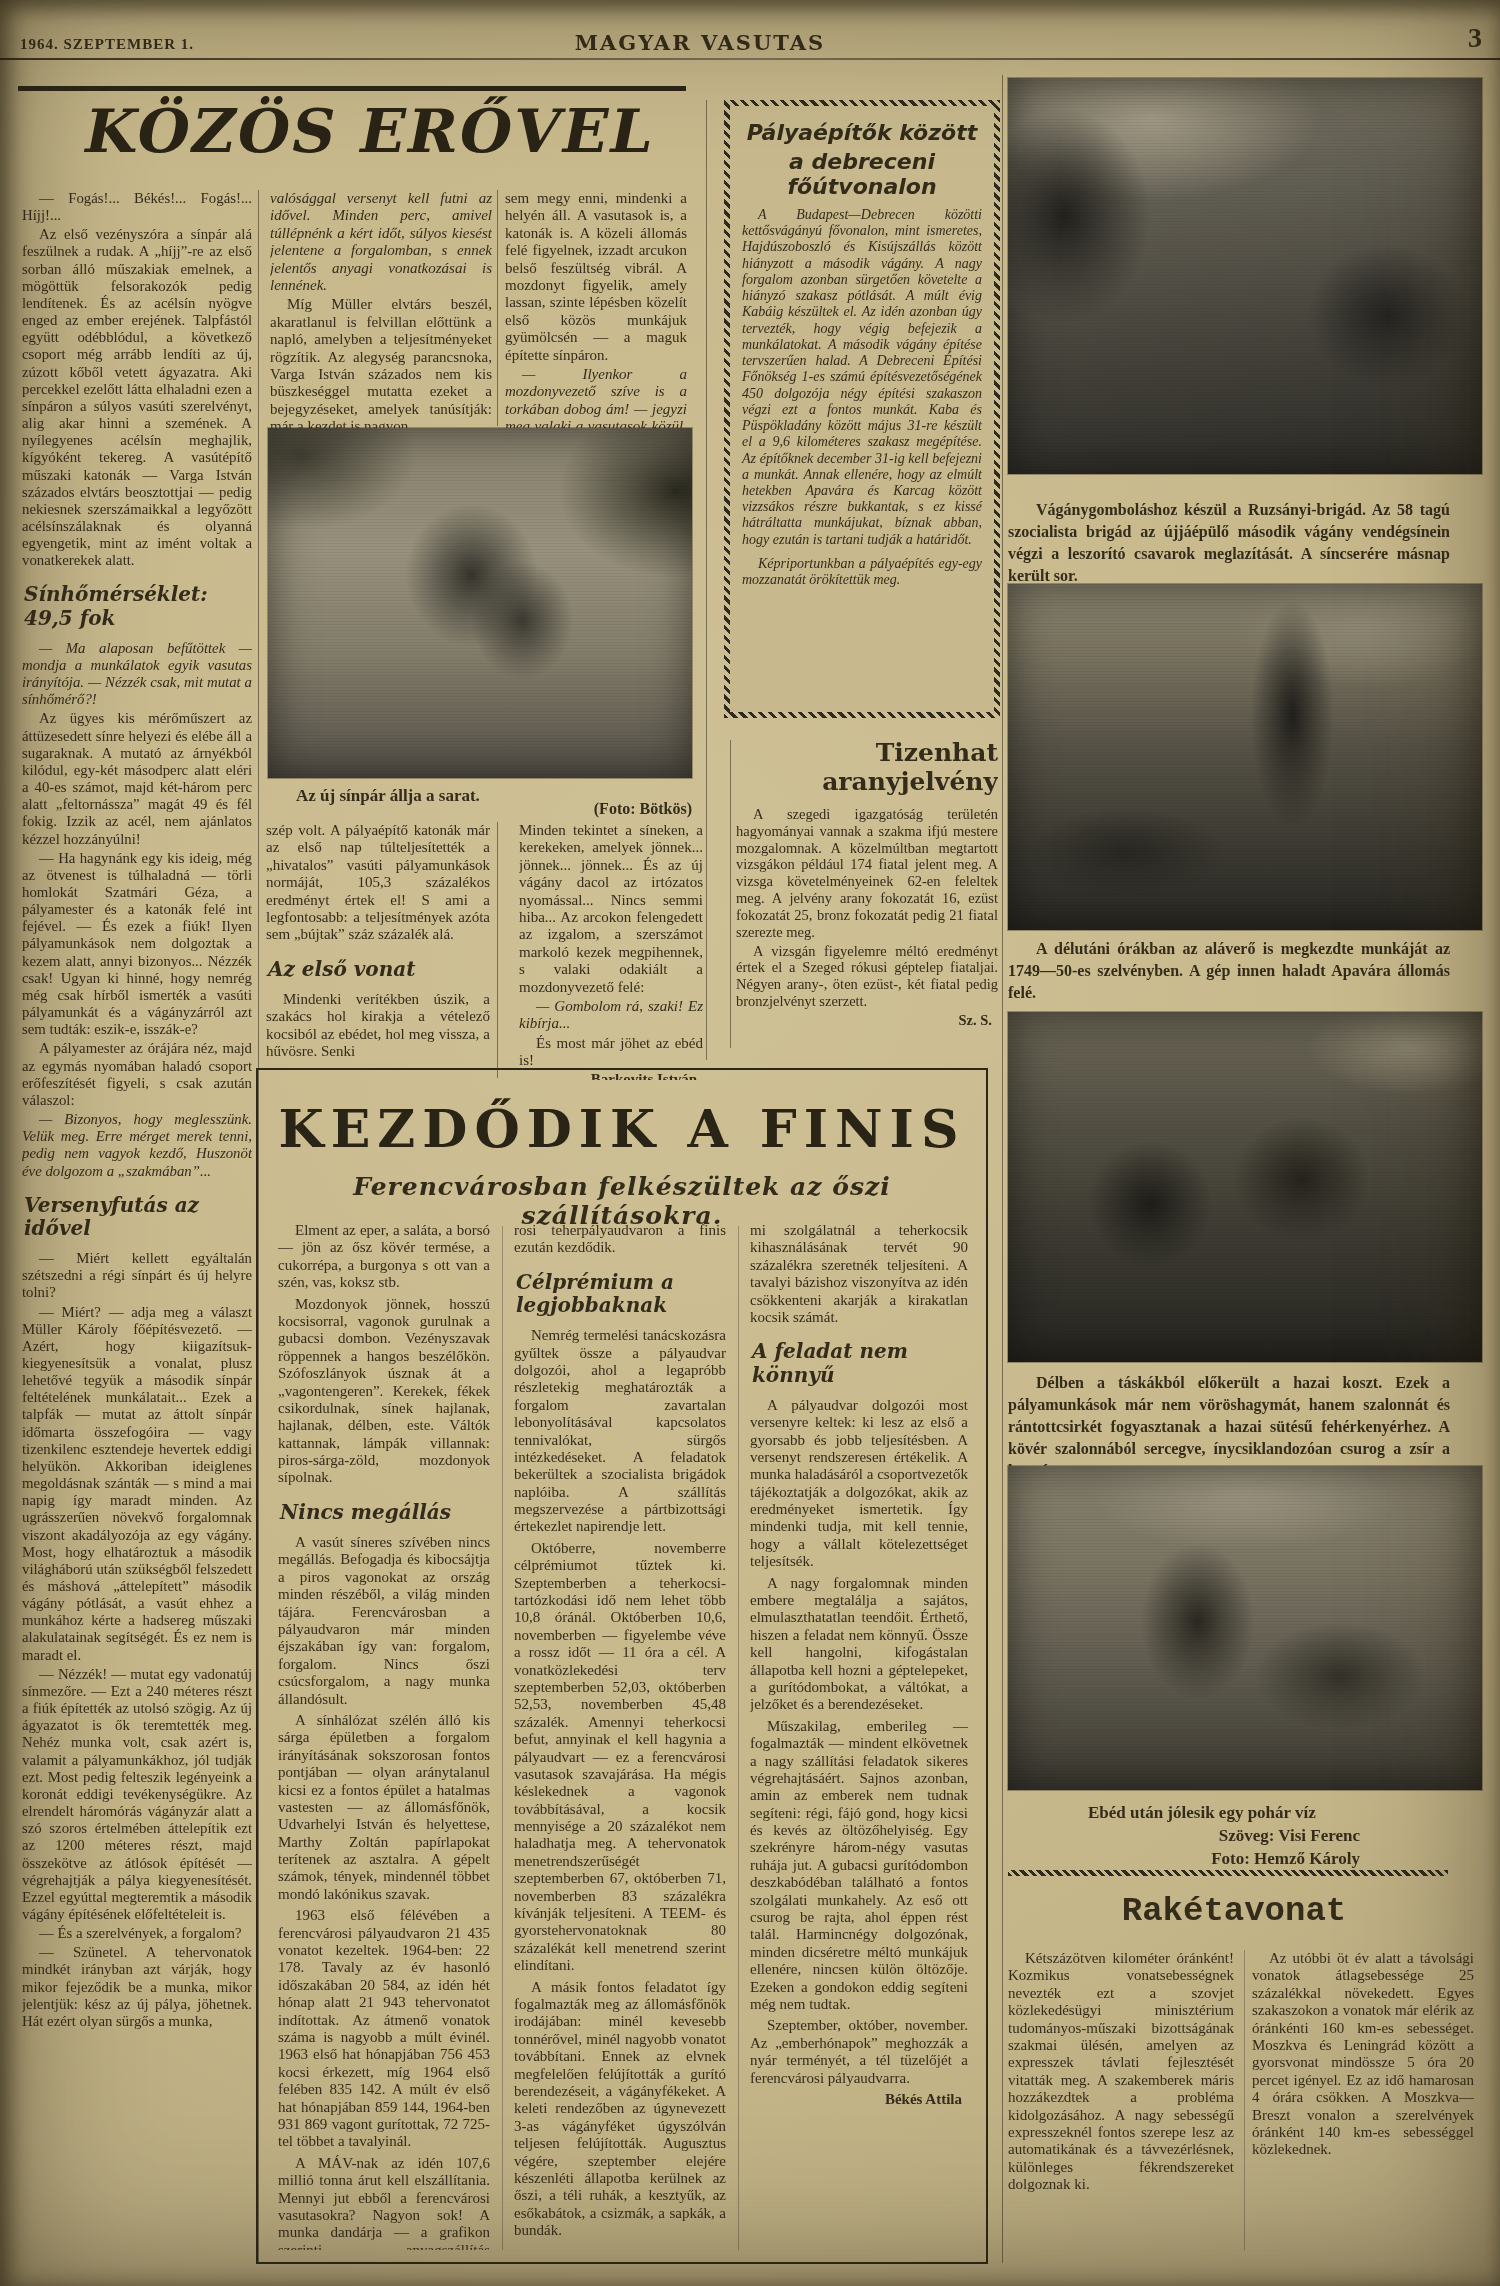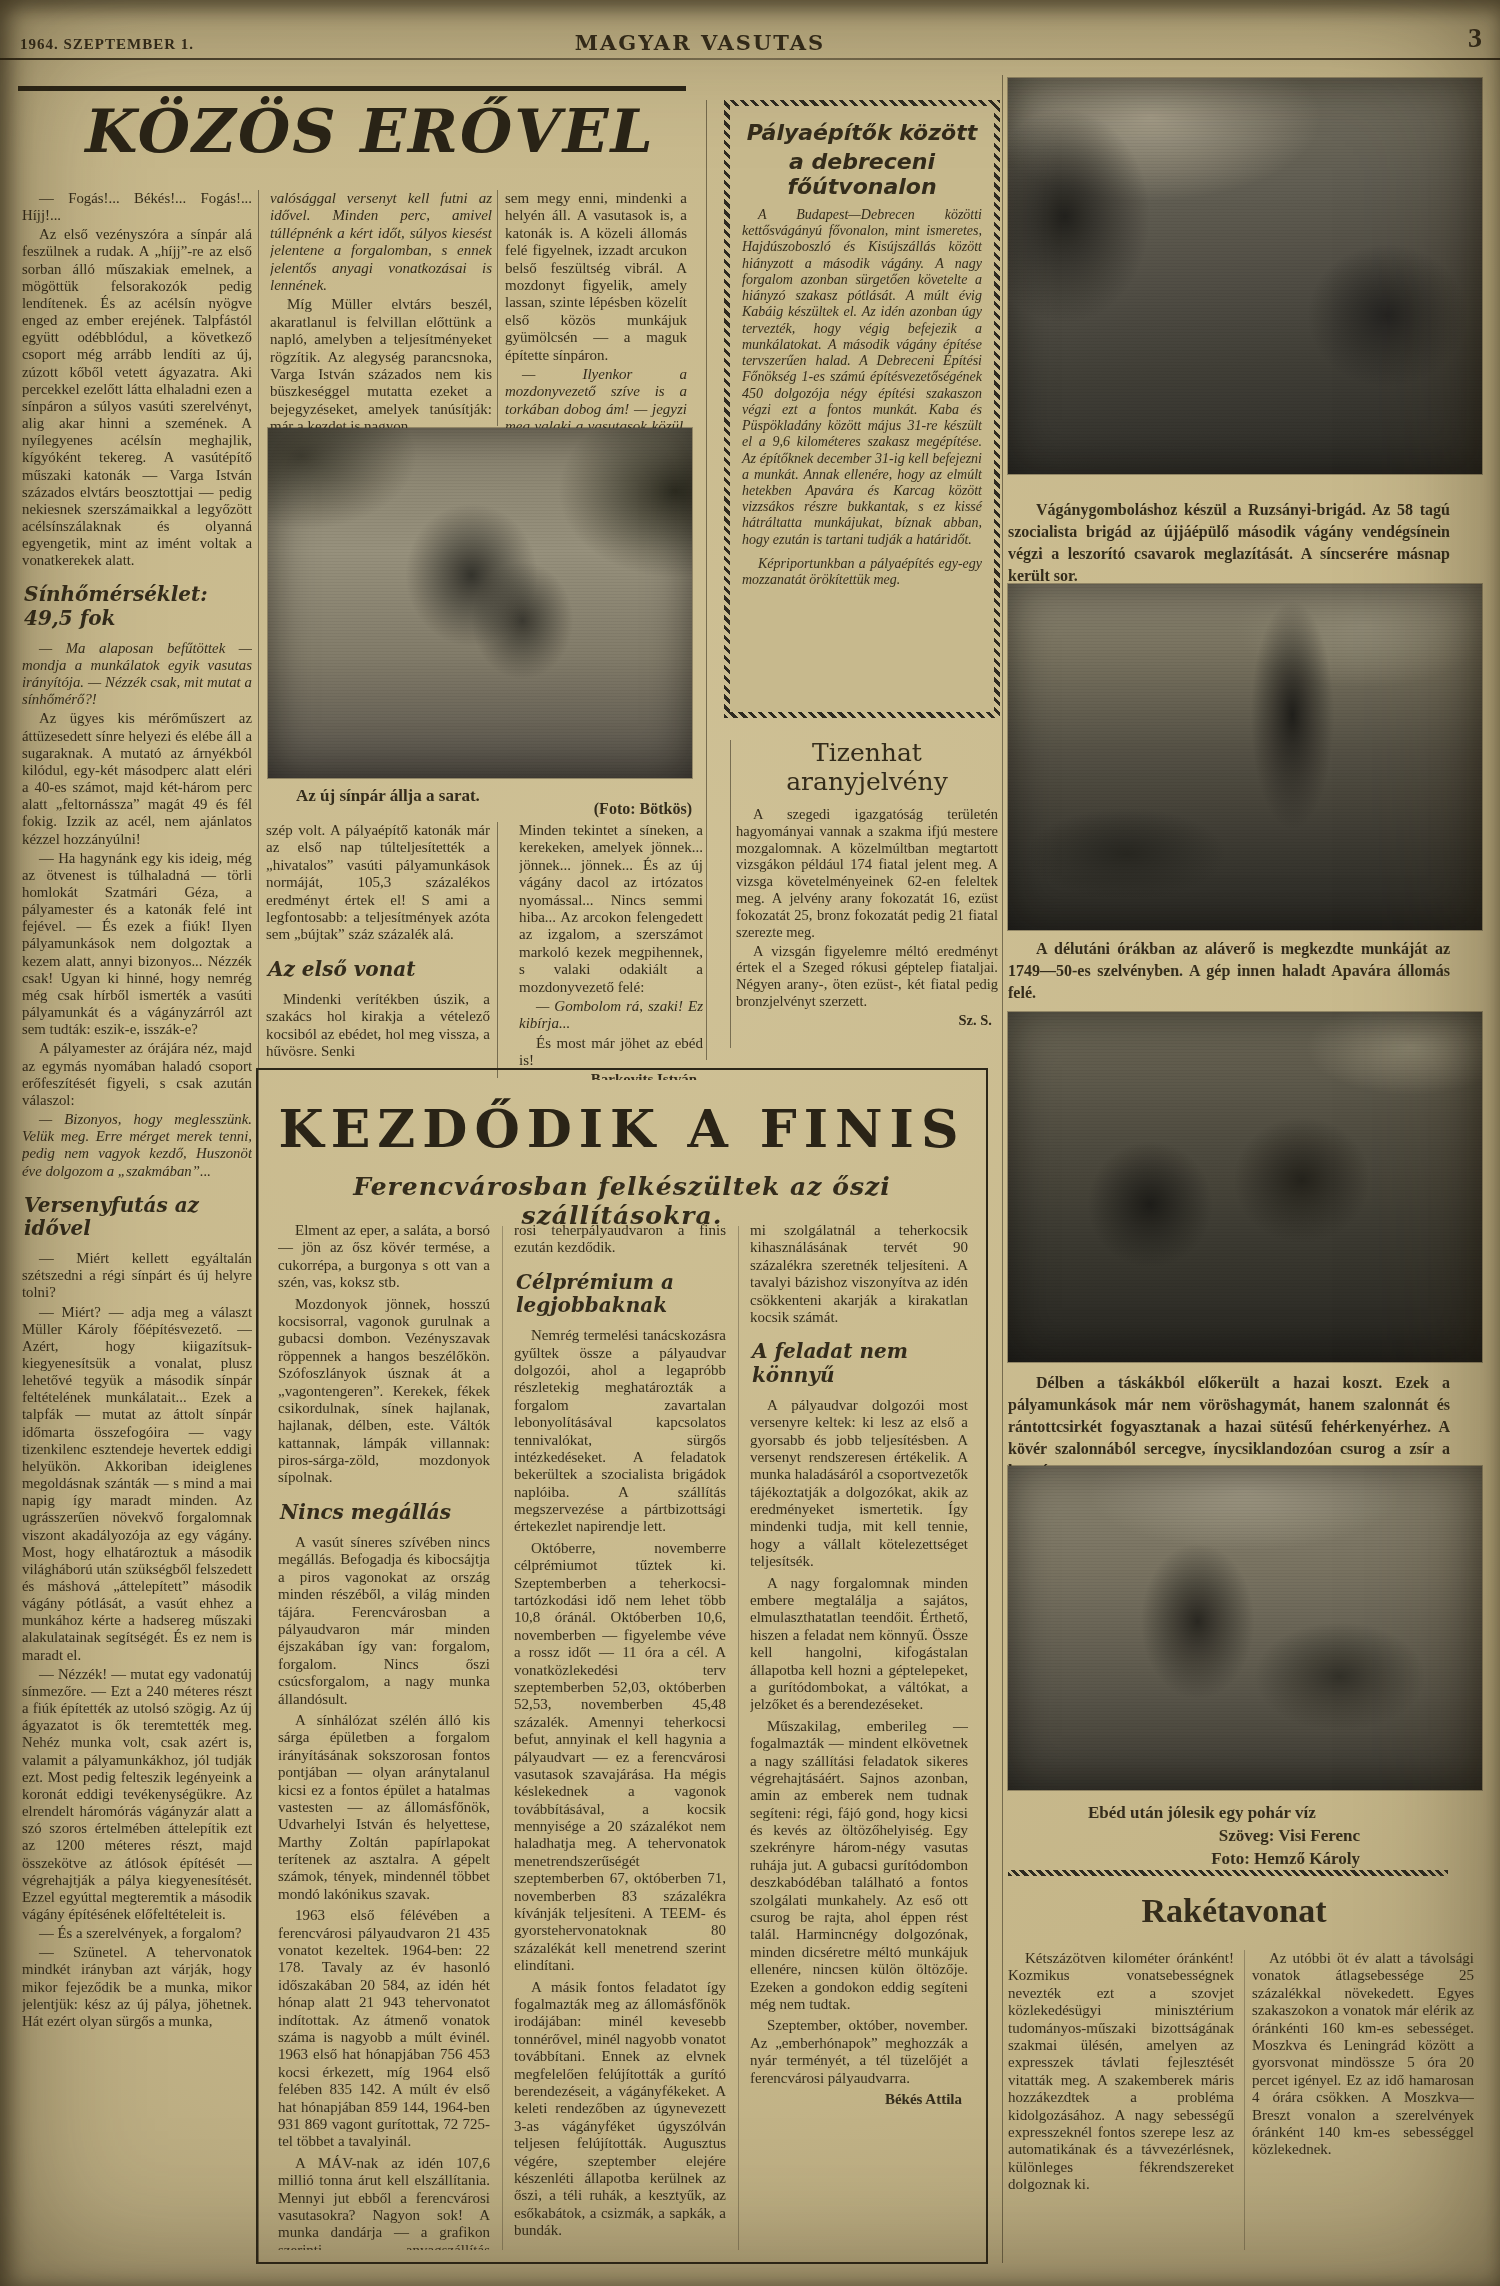--- a/index.html
+++ b/index.html
@@ -88,37 +88,37 @@
   #cap4 .l2,#cap4 .l3{text-align:right;padding-right:90px;}
   
   .rope-box{position:absolute;left:724px;top:100px;width:276px;height:618px;padding:6px;box-sizing:border-box;
     background:repeating-linear-gradient(45deg,#2e2a20 0 3px, rgba(0,0,0,0) 3px 7px);}
   .rope-box .inner{width:100%;height:100%;background:#c7b98d;box-sizing:border-box;padding:10px 12px;overflow:hidden;}
   .boxtitle{font-family:"DejaVu Sans",sans-serif;font-style:italic;font-weight:bold;font-size:22px;text-align:center;margin:4px 0 2px;}
   .boxbody{font-style:italic;font-size:14px;line-height:1.16;text-align:justify;}
   .boxbody p{margin:8px 0 0;text-indent:16px;}
   
   #gold{left:736px;top:738px;width:262px;height:312px;}
-  #gold h2{font-family:"DejaVu Serif",serif;font-weight:normal;font-size:25px;text-align:center;margin:0 0 10px;font-style:normal;}
+  #gold h2{font-family:"DejaVu Serif",serif;font-weight:bold;font-size:25px;text-align:right;margin:0 0 10px;font-style:normal;}
   #gold{font-size:14.5px;}
   
   #finisbox{position:absolute;left:256px;top:1068px;width:732px;height:1196px;border:2px solid #2c2719;box-sizing:border-box;}
   #finis-headline{position:absolute;left:256px;top:1098px;width:732px;text-align:center;margin:0;
     font-family:"DejaVu Serif",serif;font-weight:bold;font-size:52px;letter-spacing:7px;color:#2a2417;}
   #finis-subhead{position:absolute;left:256px;top:1172px;width:732px;text-align:center;margin:0;
     font-family:"DejaVu Serif",serif;font-weight:bold;font-style:italic;font-size:25px;letter-spacing:1px;}
   .fincol{top:1222px;height:1028px;}
   .fincol p{margin:0 0 4px;}
   #fcol1{left:278px;width:212px;}
   #fcol2{left:514px;width:212px;}
   #fcol3{left:750px;width:218px;}
   
   .rope-line{position:absolute;height:6px;background:repeating-linear-gradient(45deg,#2e2a20 0 3px, rgba(0,0,0,0) 3px 6px);}
   #rocket-title{position:absolute;left:1008px;top:1892px;width:452px;text-align:center;margin:0;
-    font-family:Liberation Serif, serif;font-weight:bold;font-size:34px;}
+    font-family:Liberation Mono, monospace;font-weight:bold;font-size:34px;}
   #rkt1{left:1008px;top:1950px;width:226px;height:312px;}
   #rkt2{left:1252px;top:1950px;width:222px;height:312px;}
 </style>
 </head>
 <body>
 
 <div class="page">
 
   <div class="date">1964. SZEPTEMBER 1.</div>
   <div class="masthead">MAGYAR VASUTAS</div>

